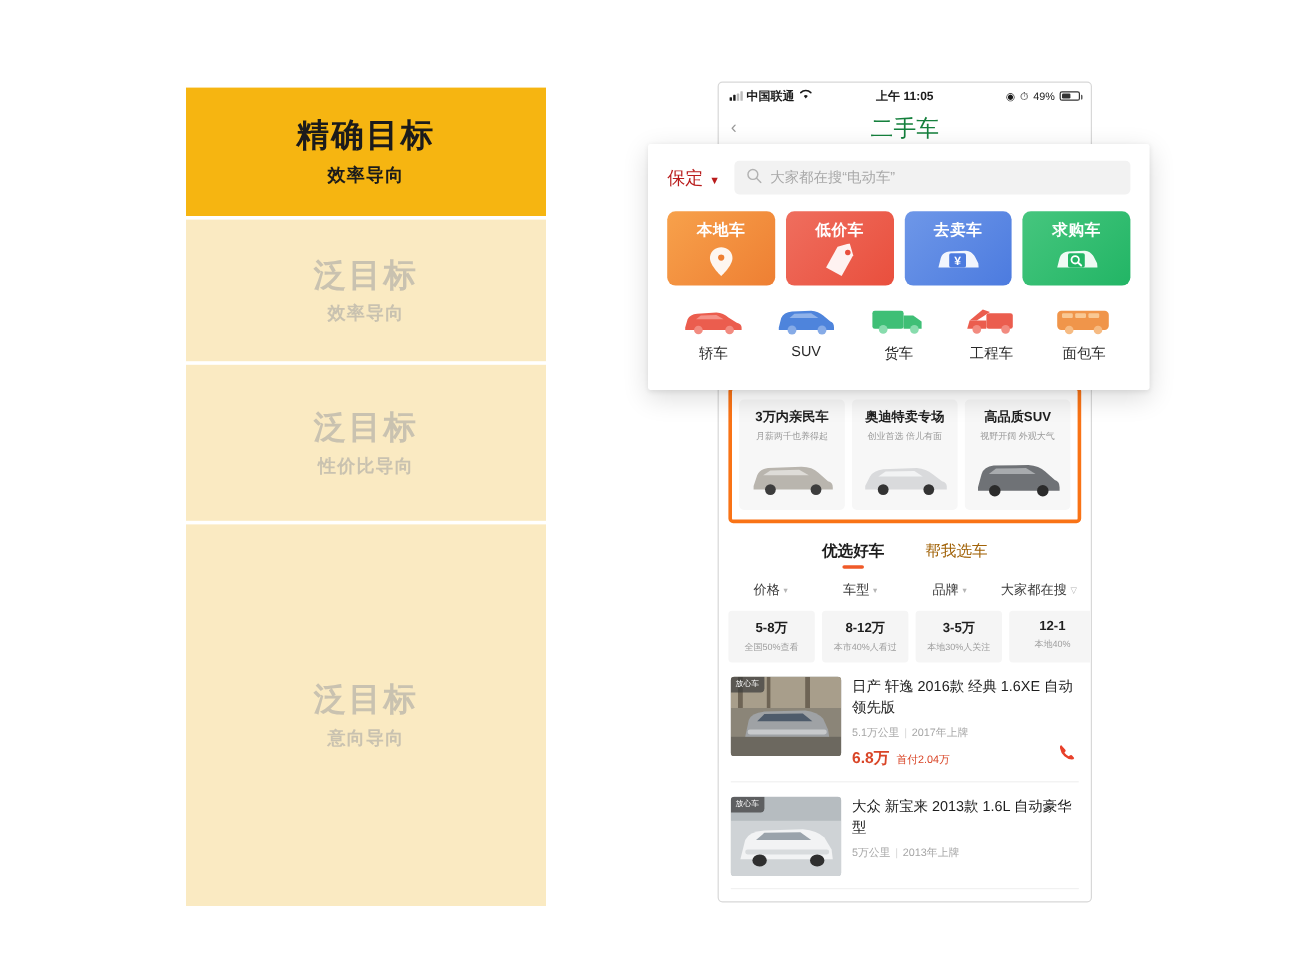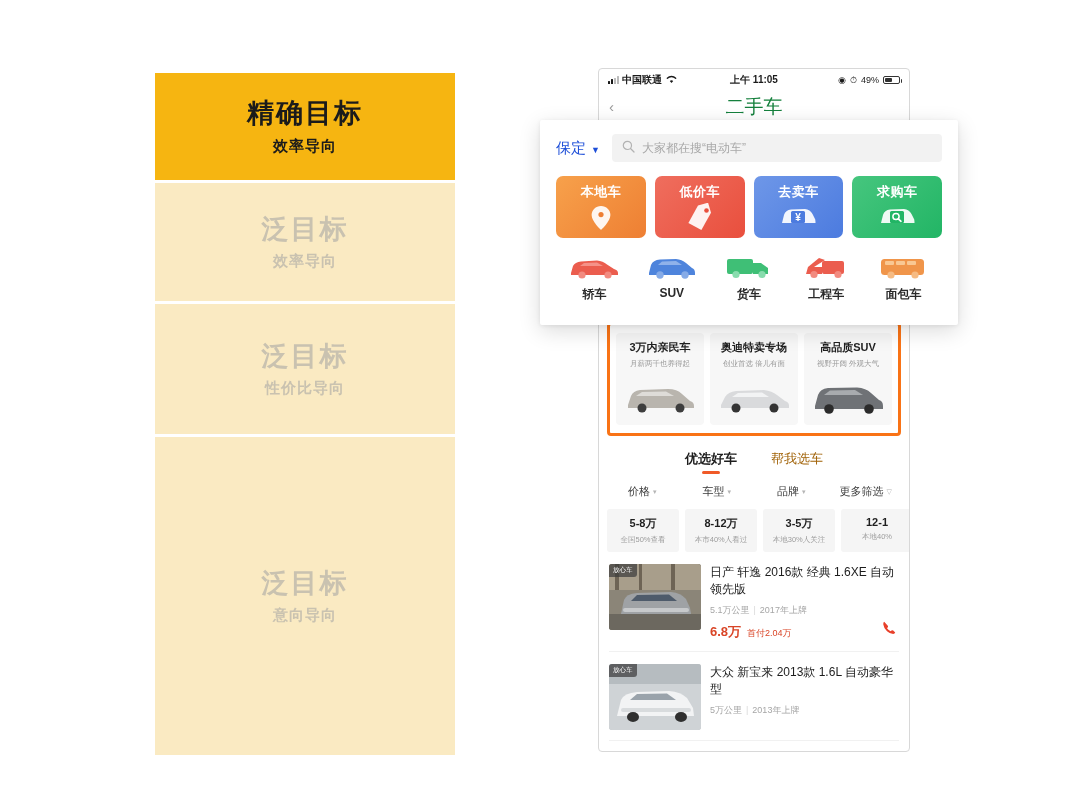--- a/index.html
+++ b/index.html
@@ -146,42 +146,42 @@
   
   #overlay {
     position: absolute; left: 540px; top: 120px;
     width: 418px; height: 205px;
     background: #ffffff;
     box-shadow: 0 6px 22px rgba(0,0,0,.14), 0 1px 4px rgba(0,0,0,.08);
     border-radius: 2px;
     padding: 14px 16px 0;
   }
   .ov-searchrow { display: flex; align-items: center; gap: 12px; }
-  .city { font-size: 15px; color: #1d4ed8; white-space: nowrap; }
+  .city { font-size: 15px; color: #b91c1c; white-space: nowrap; }
   .city .caret { font-size: 9px; margin-left: 5px; }
   .searchbox {
     flex: 1; background: #F2F2F2; border-radius: 4px; height: 28px;
     display: flex; align-items: center; padding: 0 10px; gap: 7px;
   }
   .search-ico { color: #b2b2b2; font-size: 12px; }
   .search-ph { font-size: 12px; color: #a8a8a8; }
 
   .ov-cards { display: flex; gap: 9px; margin-top: 14px; }
   .ov-card {
     flex: 1; height: 62px; border-radius: 7px; position: relative;
     padding-top: 7px; text-align: center; overflow: hidden;
   }
   .ov-card.c-orange { background: linear-gradient(135deg,#F7A14B,#EE7F33); }
   .ov-card.c-red    { background: linear-gradient(135deg,#EF6E5E,#E94F3D); }
   .ov-card.c-blue   { background: linear-gradient(135deg,#6E97E8,#4C7BDF); }
   .ov-card.c-green  { background: linear-gradient(135deg,#46C67E,#22B565); }
   .ov-card-label { font-size: 13px; font-weight: bold; color: #fff; letter-spacing: .5px; }
   .ov-card-ico { margin-top: 2px; display: flex; justify-content: center; }
 
-  .ov-types { display: flex; margin-top: 14px; font-weight: bold; }
+  .ov-types { display: flex; margin-top: 14px; }
   .ov-type { flex: 1; text-align: center; }
   .ov-type-ico { height: 30px; display: flex; align-items: center; justify-content: center; }
   .ov-type-label { font-size: 12px; color: #2a2a2a; margin-top: 4px; }
 </style>
 </head>
 <body>
 
 <div id="stage">
 
   <div id="pyramid">
@@ -297,21 +297,21 @@
         <div class="filter">
           <span>价格</span><span class="caret">▾</span>
         </div>
         <div class="filter">
           <span>车型</span><span class="caret">▾</span>
         </div>
         <div class="filter">
           <span>品牌</span><span class="caret">▾</span>
         </div>
         <div class="filter">
-          <span>更多筛选</span><span class="caret">▽</span>
+          <span>大家都在搜</span><span class="caret">▽</span>
         </div>
       </div>
 
       <div class="chips">
         <div class="chip">
           <div class="chip-title">5-8万</div>
           <div class="chip-sub">全国50%查看</div>
         </div>
         <div class="chip">
           <div class="chip-title">8-12万</div>

